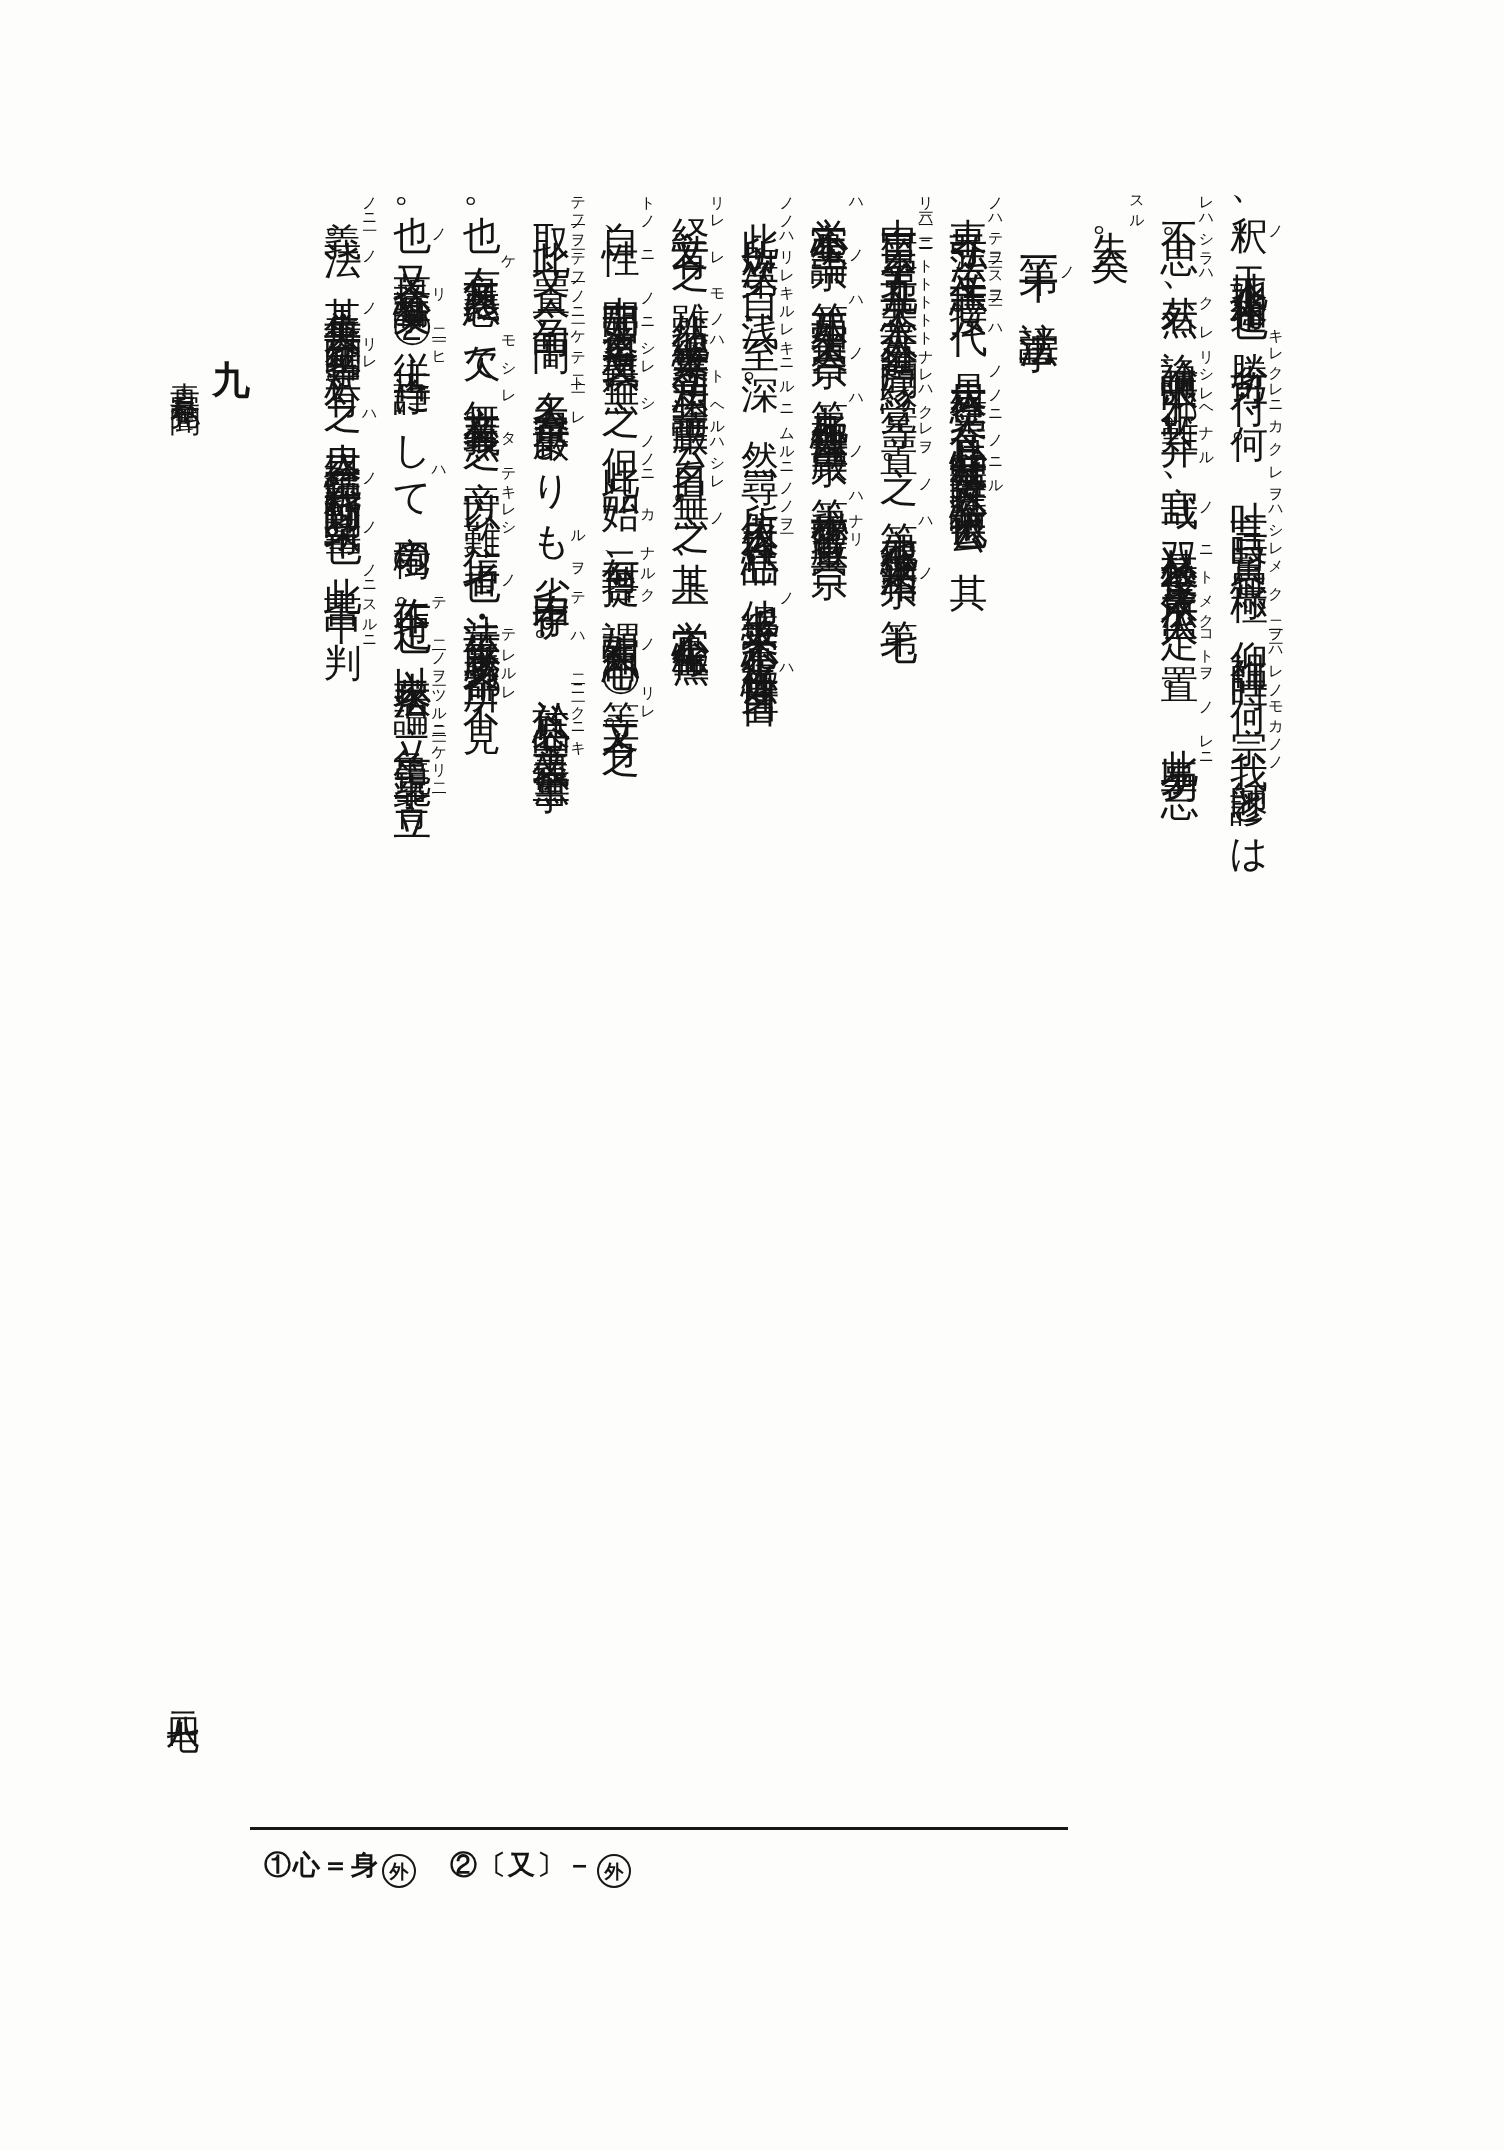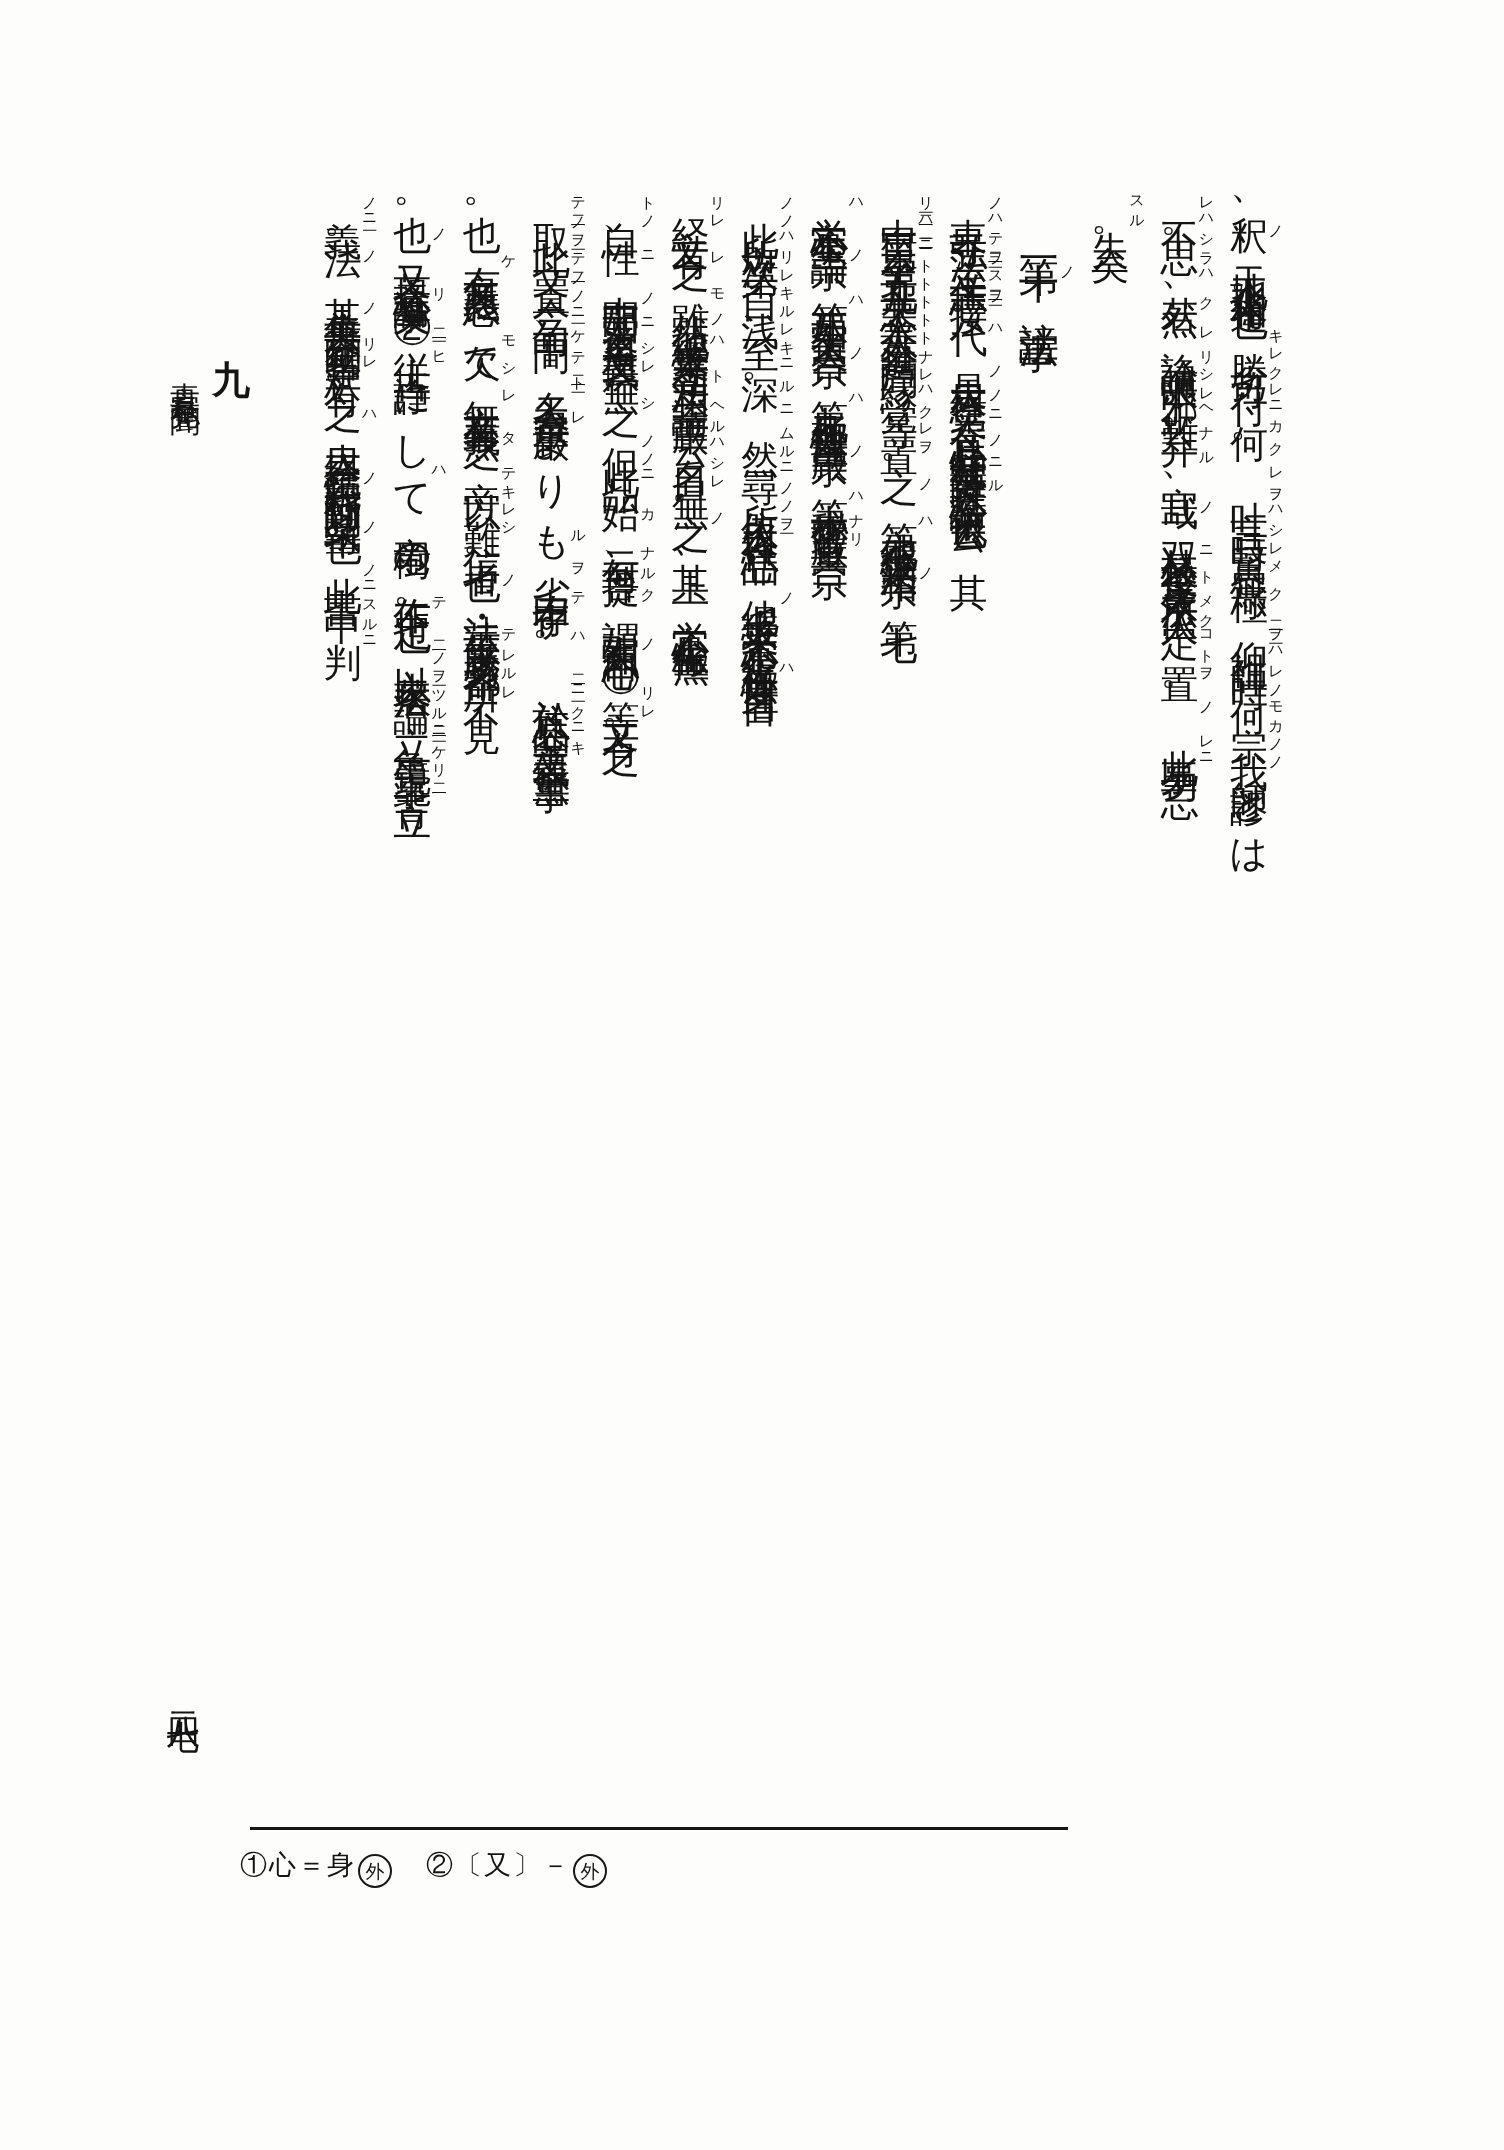--- a/index.html
+++ b/index.html
@@ -60,24 +60,25 @@
 
   
   .footnote-rule{
     position:absolute;
     top:1827px;left:250px;
     width:818px;height:3px;
     background:#171717;
   }
   .footnotes{
     position:absolute;
-    top:1847px;left:240px;
+    top:1847px;left:264px;
     font-size:27px;
     letter-spacing:2px;
     white-space:nowrap;
+    font-weight:bold;
   }
   .fn{margin-right:34px;}
   .circ{
     display:inline-block;
     width:30px;height:30px;
     border:2px solid #171717;
     border-radius:50%;
     text-align:center;
     line-height:30px;
     font-size:19px;

